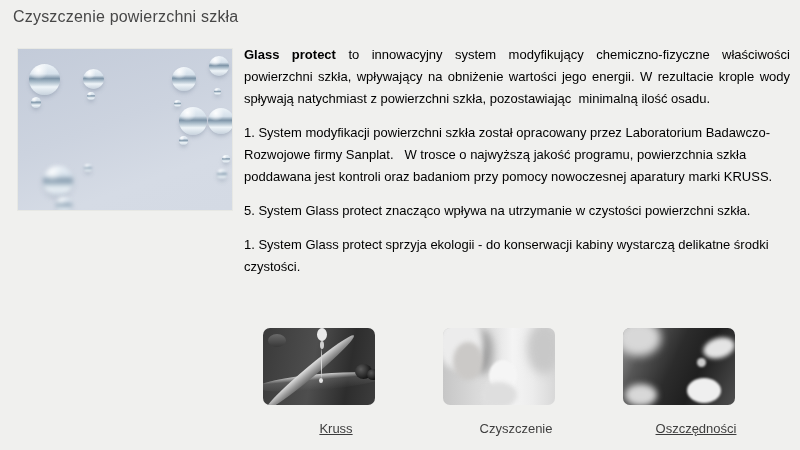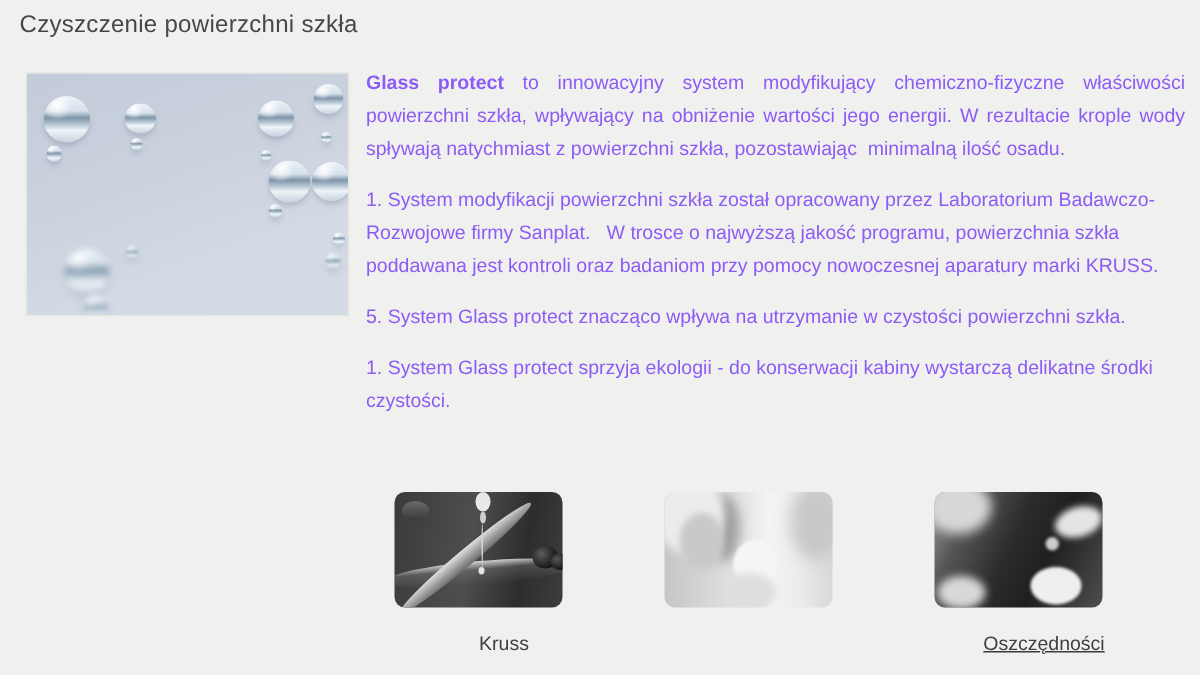--- a/index.html
+++ b/index.html
@@ -30,29 +30,29 @@
     background:
       radial-gradient(circle at 30% 20%, rgba(255,255,255,.95) 0%, rgba(255,255,255,0) 30%),
       linear-gradient(to bottom,#edf3f8 0%,#d5e0ea 32%,#7f95a8 47%,#a2b5c4 56%,#eef4f8 74%,#c7d2dd 100%);
     box-shadow:0 3px 4px -1px rgba(95,112,134,.35);
   }
   .blur1 { filter:blur(1px); }
   .blur2 { filter:blur(2px); }
   
   .content {
     position:absolute; left:244px; top:44px; width:546px;
-    font-size:13px; line-height:22px; color:#8b5cf6;
+    font-size:13px; line-height:22px; color:#000000;
   }
   .intro { text-align:justify; margin:0 0 12px 0; }
   .intro strong { font-weight:bold; }
   .feature { margin:12px 0 2px 0; }
   .feature.first { margin-bottom:8px; }
   
   .cell { position:absolute; top:328px; width:146px; }
-  .cell-1 { left:263px; } .cell-2 { left:443px; } .cell-3 { left:623px;text-decoration:underline; }
+  .cell-1 { left:263px;text-decoration:underline; } .cell-2 { left:443px; } .cell-3 { left:623px;text-decoration:underline; }
   .thumb {
     width:112px; height:77px; border-radius:7px;
     position:relative; overflow:hidden; cursor:pointer;
   }
   .thumb i { position:absolute; display:block; border-radius:50%; }
   .caption {
     margin-top:16px; text-align:center;
     font-size:13px; color:#3f3f3f; line-height:16px;
   }
   
@@ -138,20 +138,21 @@
 
 <div class="cell cell-2">
   <div class="thumb t-czysz">
     <i class="c-figure"></i>
     <i class="c-hairdark"></i>
     <i class="c-hair"></i>
     <i class="c-face"></i>
     <i class="c-cloth"></i>
     <i class="c-hand"></i>
   </div>
+  <div class="caption">Czyszczenie</div>
 </div>
 
 <div class="cell cell-3">
   <div class="thumb t-oszcz">
     <i class="o-face"></i>
     <i class="o-hand-r"></i>
     <i class="o-coin"></i>
     <i class="o-piggy"></i>
     <i class="o-hand-l"></i>
   </div>

